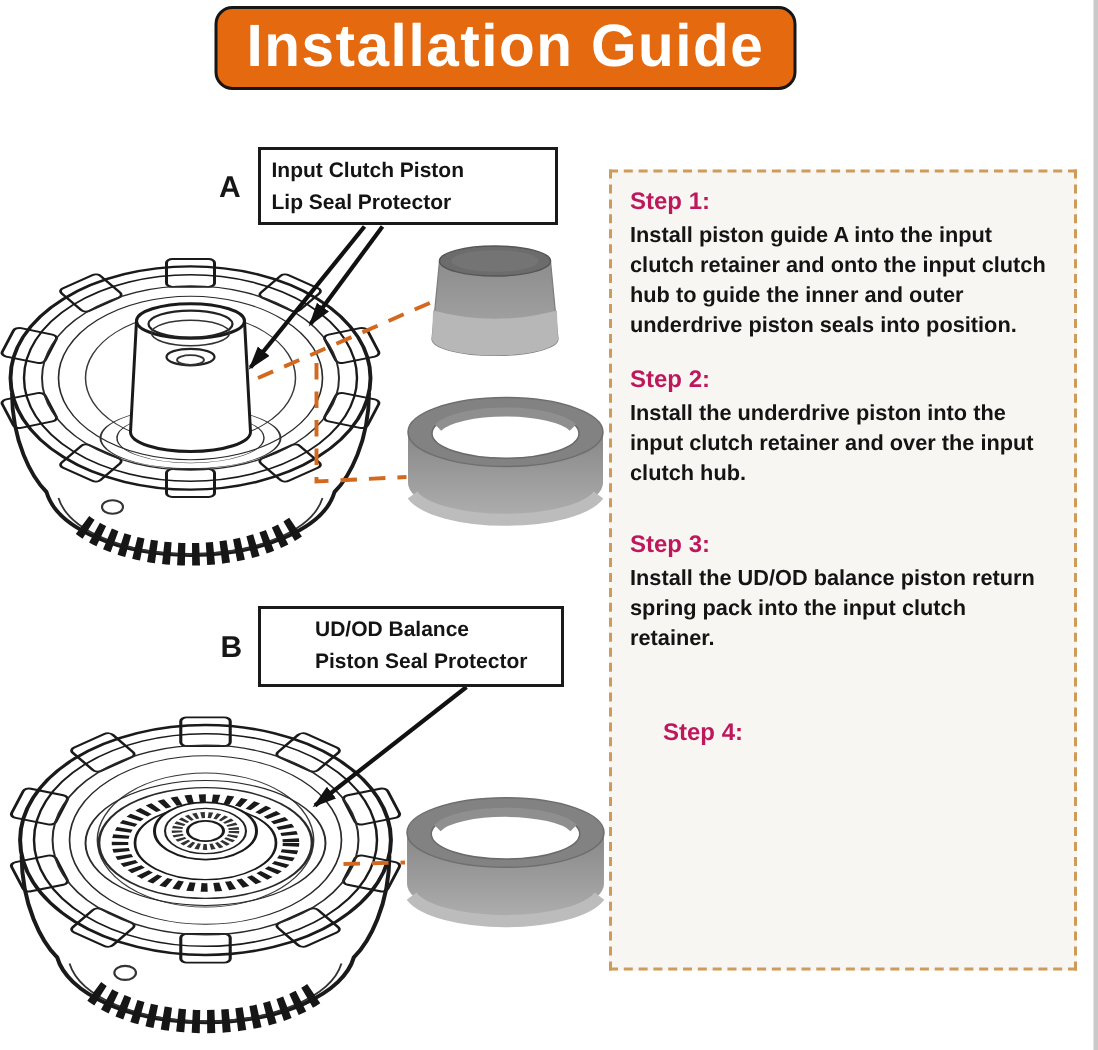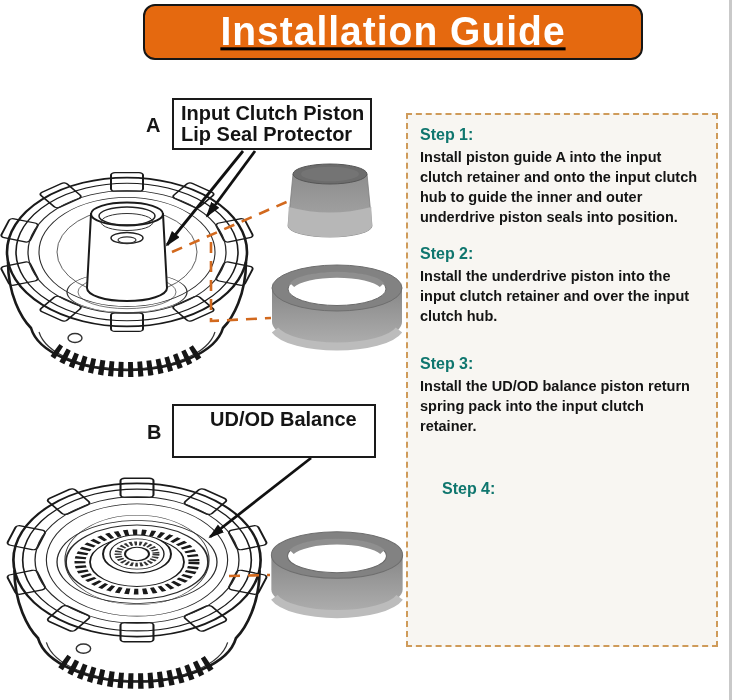--- a/index.html
+++ b/index.html
@@ -2,57 +2,57 @@
 <html><head>
 <meta charset="utf-8">
 <style>
   html,body{margin:0;padding:0;background:#ffffff;}
   #canvas{
     position:relative;width:732px;height:700px;background:#ffffff;
     overflow:hidden;font-family:"Liberation Sans",sans-serif;
   }
   
   .banner{
-    position:absolute;left:143px;top:4px;width:500px;height:56px;
+    position:absolute;left:143px;top:4px;width:388px;height:56px;
     background:#E5690F;border:2.5px solid #161616;border-radius:12px;
     display:flex;align-items:center;justify-content:center;
-    box-sizing:border-box;z-index:3;text-decoration:underline;
+    box-sizing:border-box;z-index:3;
   }
   .banner span{
     color:#ffffff;font-size:39px;font-weight:bold;letter-spacing:1px;
     transform:scaleY(1.02);white-space:nowrap;
   }
   
   .part-letter{
     position:absolute;font-size:20px;font-weight:bold;color:#161616;z-index:3;
   }
   .label-box{
     position:absolute;background:#ffffff;border:2px solid #1a1a1a;
     box-sizing:border-box;padding:3px 7px;z-index:3;
   }
   .label-box .ln{
-    display:block;font-size:20px;line-height:21px;font-weight:bold;
+    display:block;font-size:14px;line-height:21px;font-weight:bold;
     color:#141414;white-space:nowrap;
   }
   #label-a{left:172px;top:98px;width:200px;height:52px;}
   #letter-a{left:146px;top:114px;}
   #label-b{left:172px;top:404px;width:204px;height:54px;padding-left:36px;}
   #letter-b{left:147px;top:421px;}
   
   .steps-panel{
     position:absolute;left:406px;top:113px;width:312px;height:534px;
     background:#F8F6F2;border:2px dashed #CF9B5A;box-sizing:border-box;
     padding:11px 12px;z-index:2;
   }
   .step{margin:0 0 18px 0;}
   .step:nth-child(2){margin-bottom:29px;}
   .step:nth-child(3){margin-bottom:44px;}
   .step:nth-child(4){margin-bottom:0;margin-left:22px;}
   .step-heading{
-    font-size:16px;font-weight:bold;color:#0f766e;margin-bottom:3px;
+    font-size:16px;font-weight:bold;color:#be185d;margin-bottom:3px;
   }
   .step-body{
     font-size:14.5px;line-height:20px;font-weight:bold;color:#141414;
   }
   
   #art{position:absolute;left:0;top:0;z-index:1;}
   
   .edge-strip{
     position:absolute;right:0;top:0;width:3px;height:700px;background:#c9c9c9;z-index:4;
   }
@@ -68,20 +68,21 @@
 
   <div id="letter-a" class="part-letter">A</div>
   <div id="label-a" class="label-box">
     <span class="ln">Input Clutch Piston</span>
     <span class="ln">Lip Seal Protector</span>
   </div>
 
   <div id="letter-b" class="part-letter">B</div>
   <div id="label-b" class="label-box">
     <span class="ln">UD/OD Balance</span>
+    <span class="ln">Piston Seal Protector</span>
   </div>
 
   <div class="steps-panel">
     <div class="step">
       <div class="step-heading">Step 1:</div>
       <div class="step-body">Install piston guide A into the input clutch retainer and onto the input clutch hub to guide the inner and outer underdrive piston seals into position.</div>
     </div>
     <div class="step">
       <div class="step-heading">Step 2:</div>
       <div class="step-body">Install the underdrive piston into the input clutch retainer and over the input clutch hub.</div>

